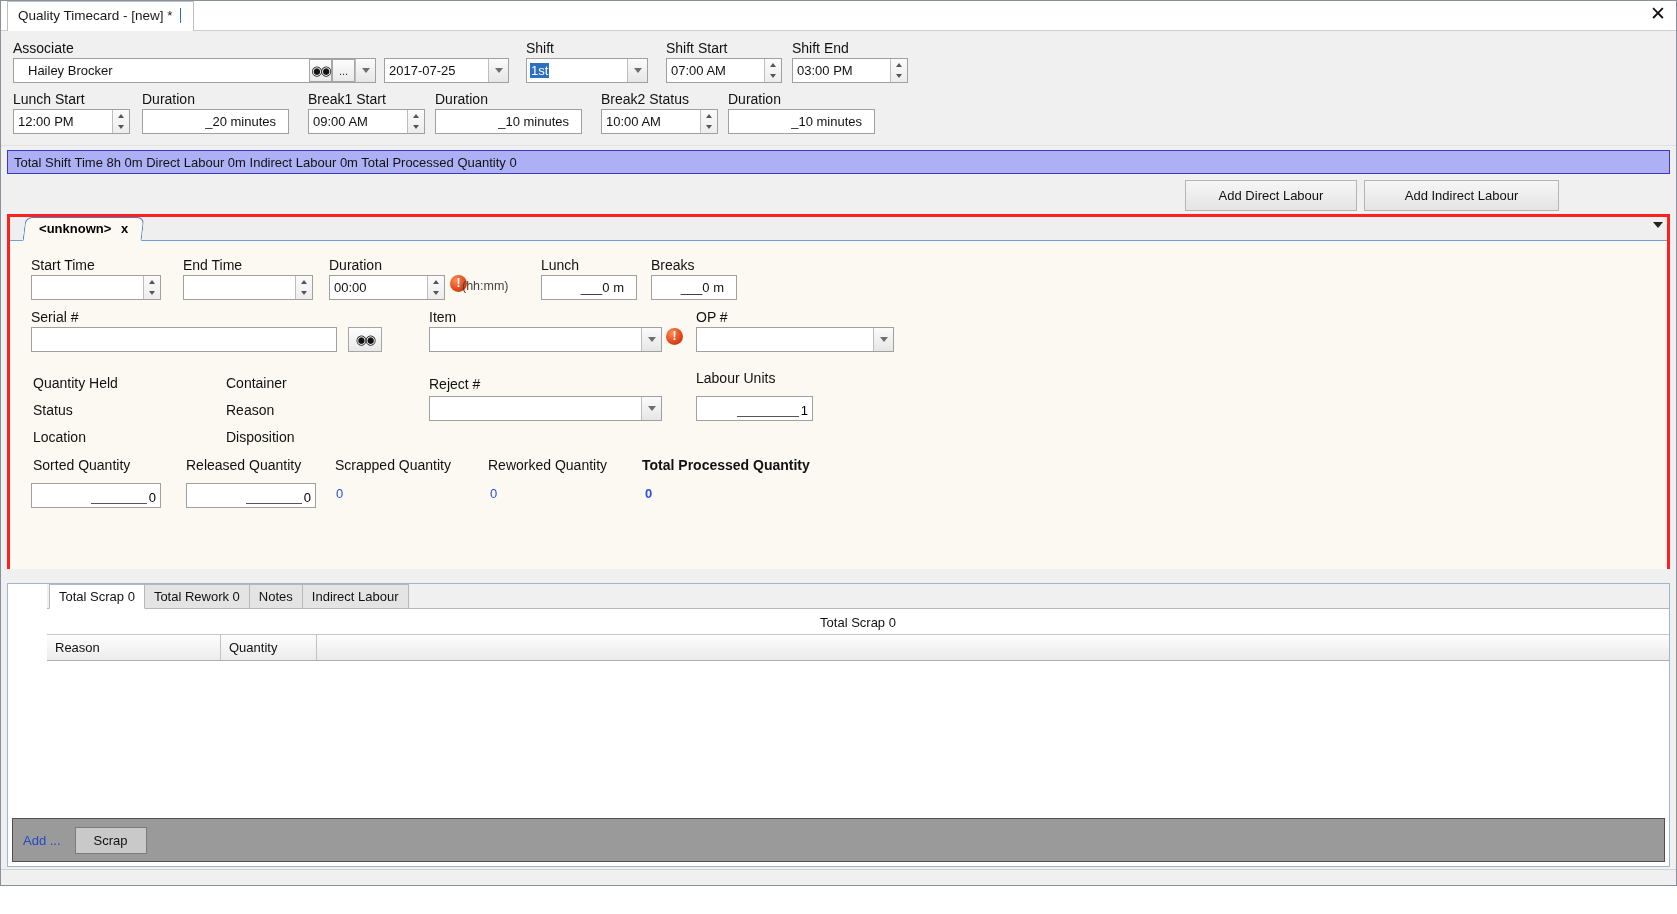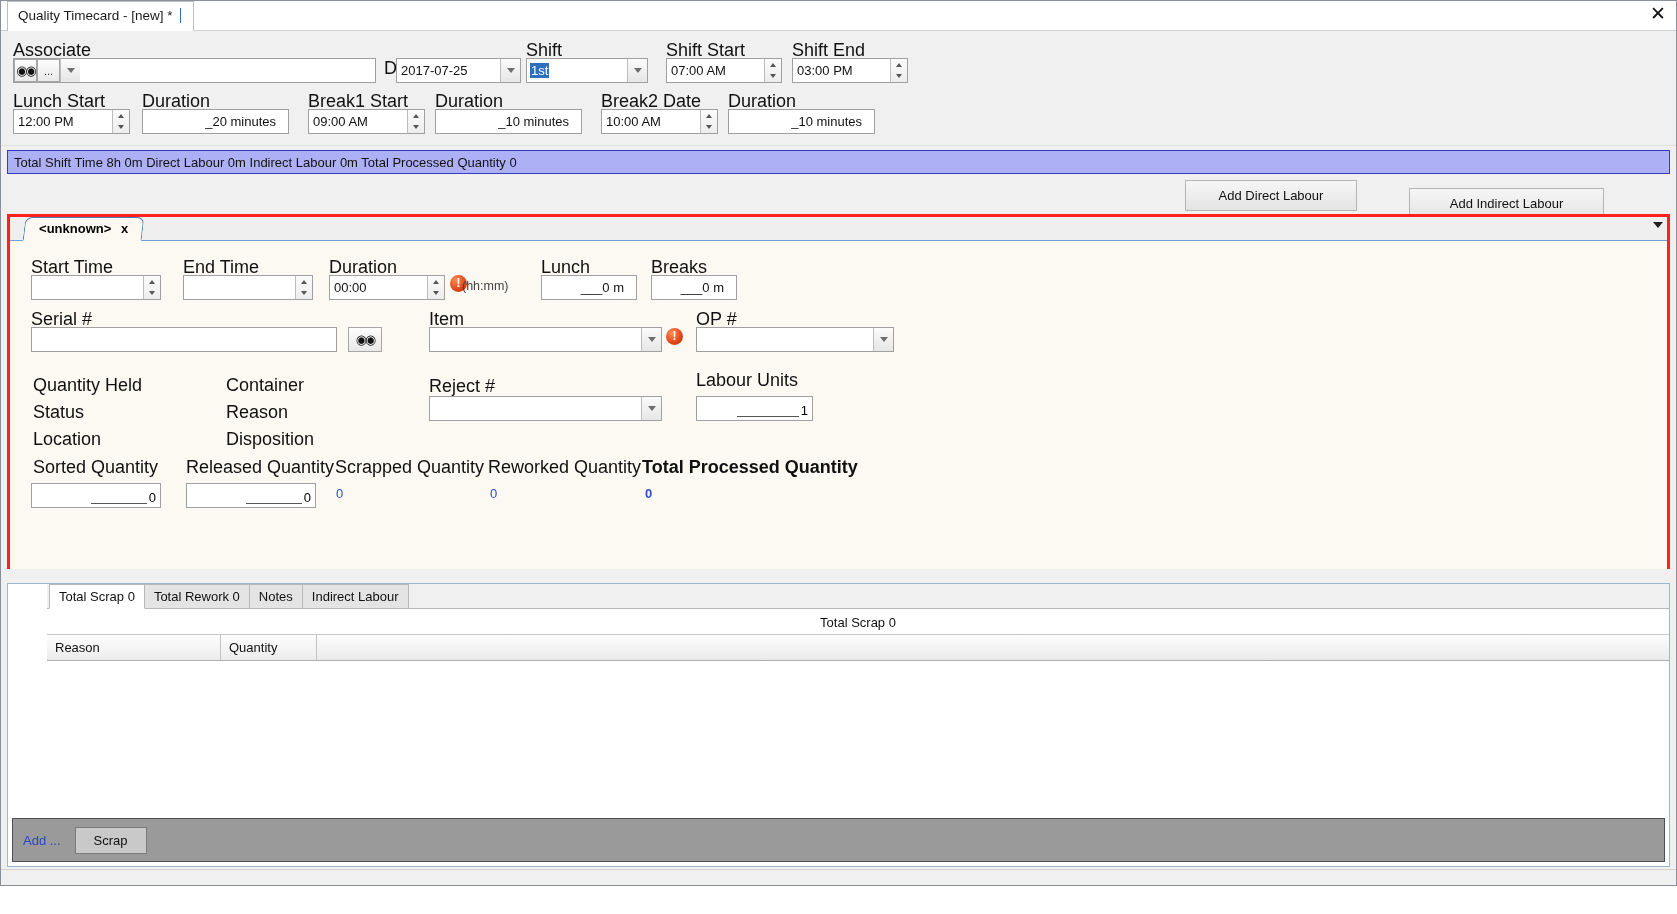--- a/index.html
+++ b/index.html
@@ -64,21 +64,21 @@
     background: #f0f0f0;
     padding: 6px 8px 4px 8px;
     border-bottom: 1px solid #e2e2e2;
   }
   .field-row {
     position: relative;
     height: 52px;
   }
   .lbl {
     position: absolute;
-    font-size: 18px;
+    font-size: 14px;
     color: #111;
     white-space: nowrap;
   }
   .ctrl {
     position: absolute;
     height: 25px;
     background: #ffffff;
     border: 1px solid #a0a0a0;
     display: flex;
     align-items: center;
@@ -354,31 +354,32 @@
       <span>Quality Timecard - [new] *</span><span class="caret"></span>
     </div>
     <div class="close-x">✕</div>
   </div>
 
   <div class="header-panel">
 
     <div class="field-row">
       <div class="lbl" style="left:4px; top:3px;">Associate</div>
       <div class="ctrl" style="left:4px; top:21px; width:363px;">
+        <input class="txt indent" value="Hailey Brocker" style="">
         <div class="btn-sq">
             <span class="binoc">◉◉</span>
           </div>
         <div class="btn-sq">
             <span>...</span>
           </div>
         <div class="drop-arrow"></div>
       </div>
 
       <div class="lbl" style="left:375px; top:3px;margin-top:18px;">Date</div>
-      <div class="ctrl" style="left:375px; top:21px; width:125px;margin-left:12px;">
+      <div class="ctrl" style="left:375px; top:21px; width:125px;">
         <input class="txt" value="2017-07-25" style="">
         <div class="drop-arrow"></div>
       </div>
 
       <div class="lbl" style="left:517px; top:3px;">Shift</div>
       <div class="ctrl" style="left:517px; top:21px; width:122px;">
         <span class="sel-highlight">1st</span>
         <div class="drop-arrow" style="margin-left:auto;"></div>
       </div>
 
@@ -423,21 +424,21 @@
             <div class="up"></div>
             <div class="dn"></div>
           </div>
       </div>
 
       <div class="lbl" style="left:426px; top:2px;">Duration</div>
       <div class="ctrl" style="left:426px; top:20px; width:147px;">
         <input class="txt right" value="_10 minutes" style="">
       </div>
 
-      <div class="lbl" style="left:592px; top:2px;">Break2 Date</div>
+      <div class="lbl" style="left:592px; top:2px;">Break2 Status</div>
       <div class="ctrl" style="left:592px; top:20px; width:117px;">
         <input class="txt" value="10:00 AM" style="">
         <div class="spinner">
             <div class="up"></div>
             <div class="dn"></div>
           </div>
       </div>
 
       <div class="lbl" style="left:719px; top:2px;">Duration</div>
       <div class="ctrl" style="left:719px; top:20px; width:147px;">
@@ -447,21 +448,21 @@
   </div>
 
   <div class="summary-bar">
     <span>Total Shift Time 8h 0m  Direct Labour 0m  Indirect Labour 0m  Total Processed Quantity 0</span>
   </div>
 
   <div class="action-row">
     <div class="big-btn" style="left:1184px; width:172px;">
       <span>Add Direct Labour</span>
     </div>
-    <div class="big-btn" style="left:1408px; width:195px;margin-top:8px;">
+    <div class="big-btn" style="left:1363px; width:195px;">
       <span>Add Indirect Labour</span>
     </div>
   </div>
 
   <div class="red-section">
 
     <div class="inner-tabstrip">
       <div class="slant-tab">
         <span>&lt;unknown&gt;</span><span class="tclose">x</span>
       </div>

